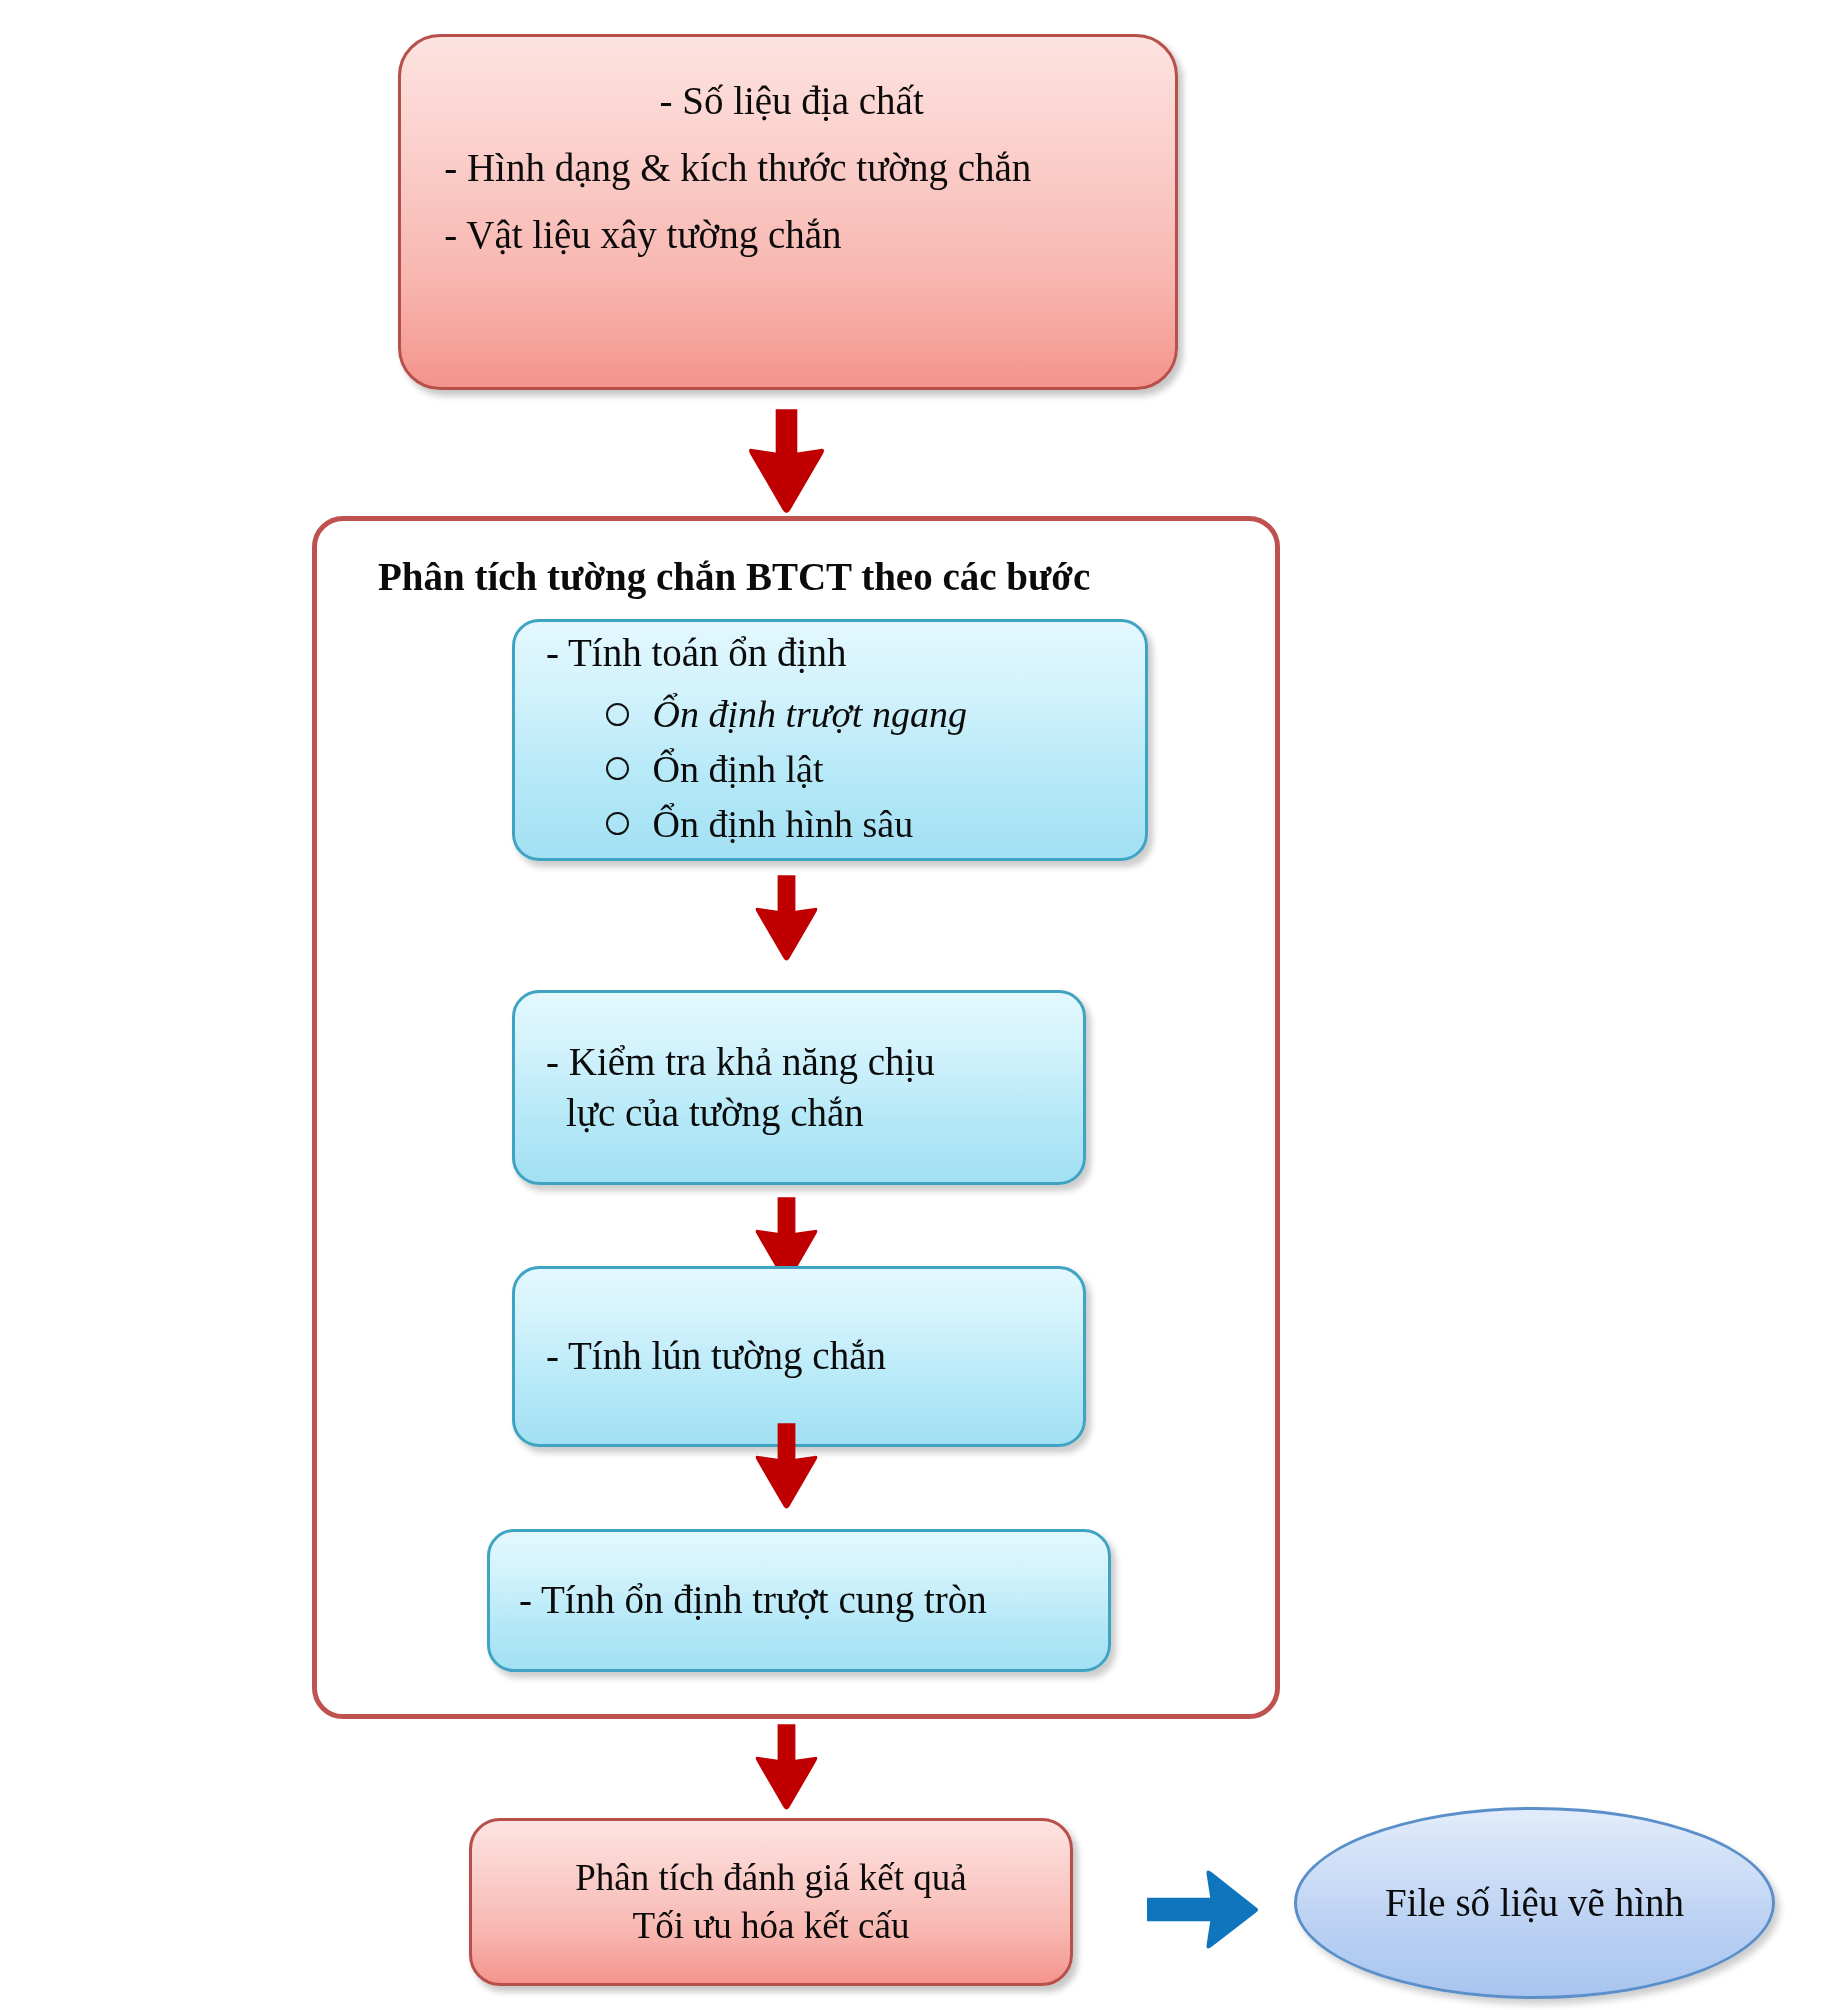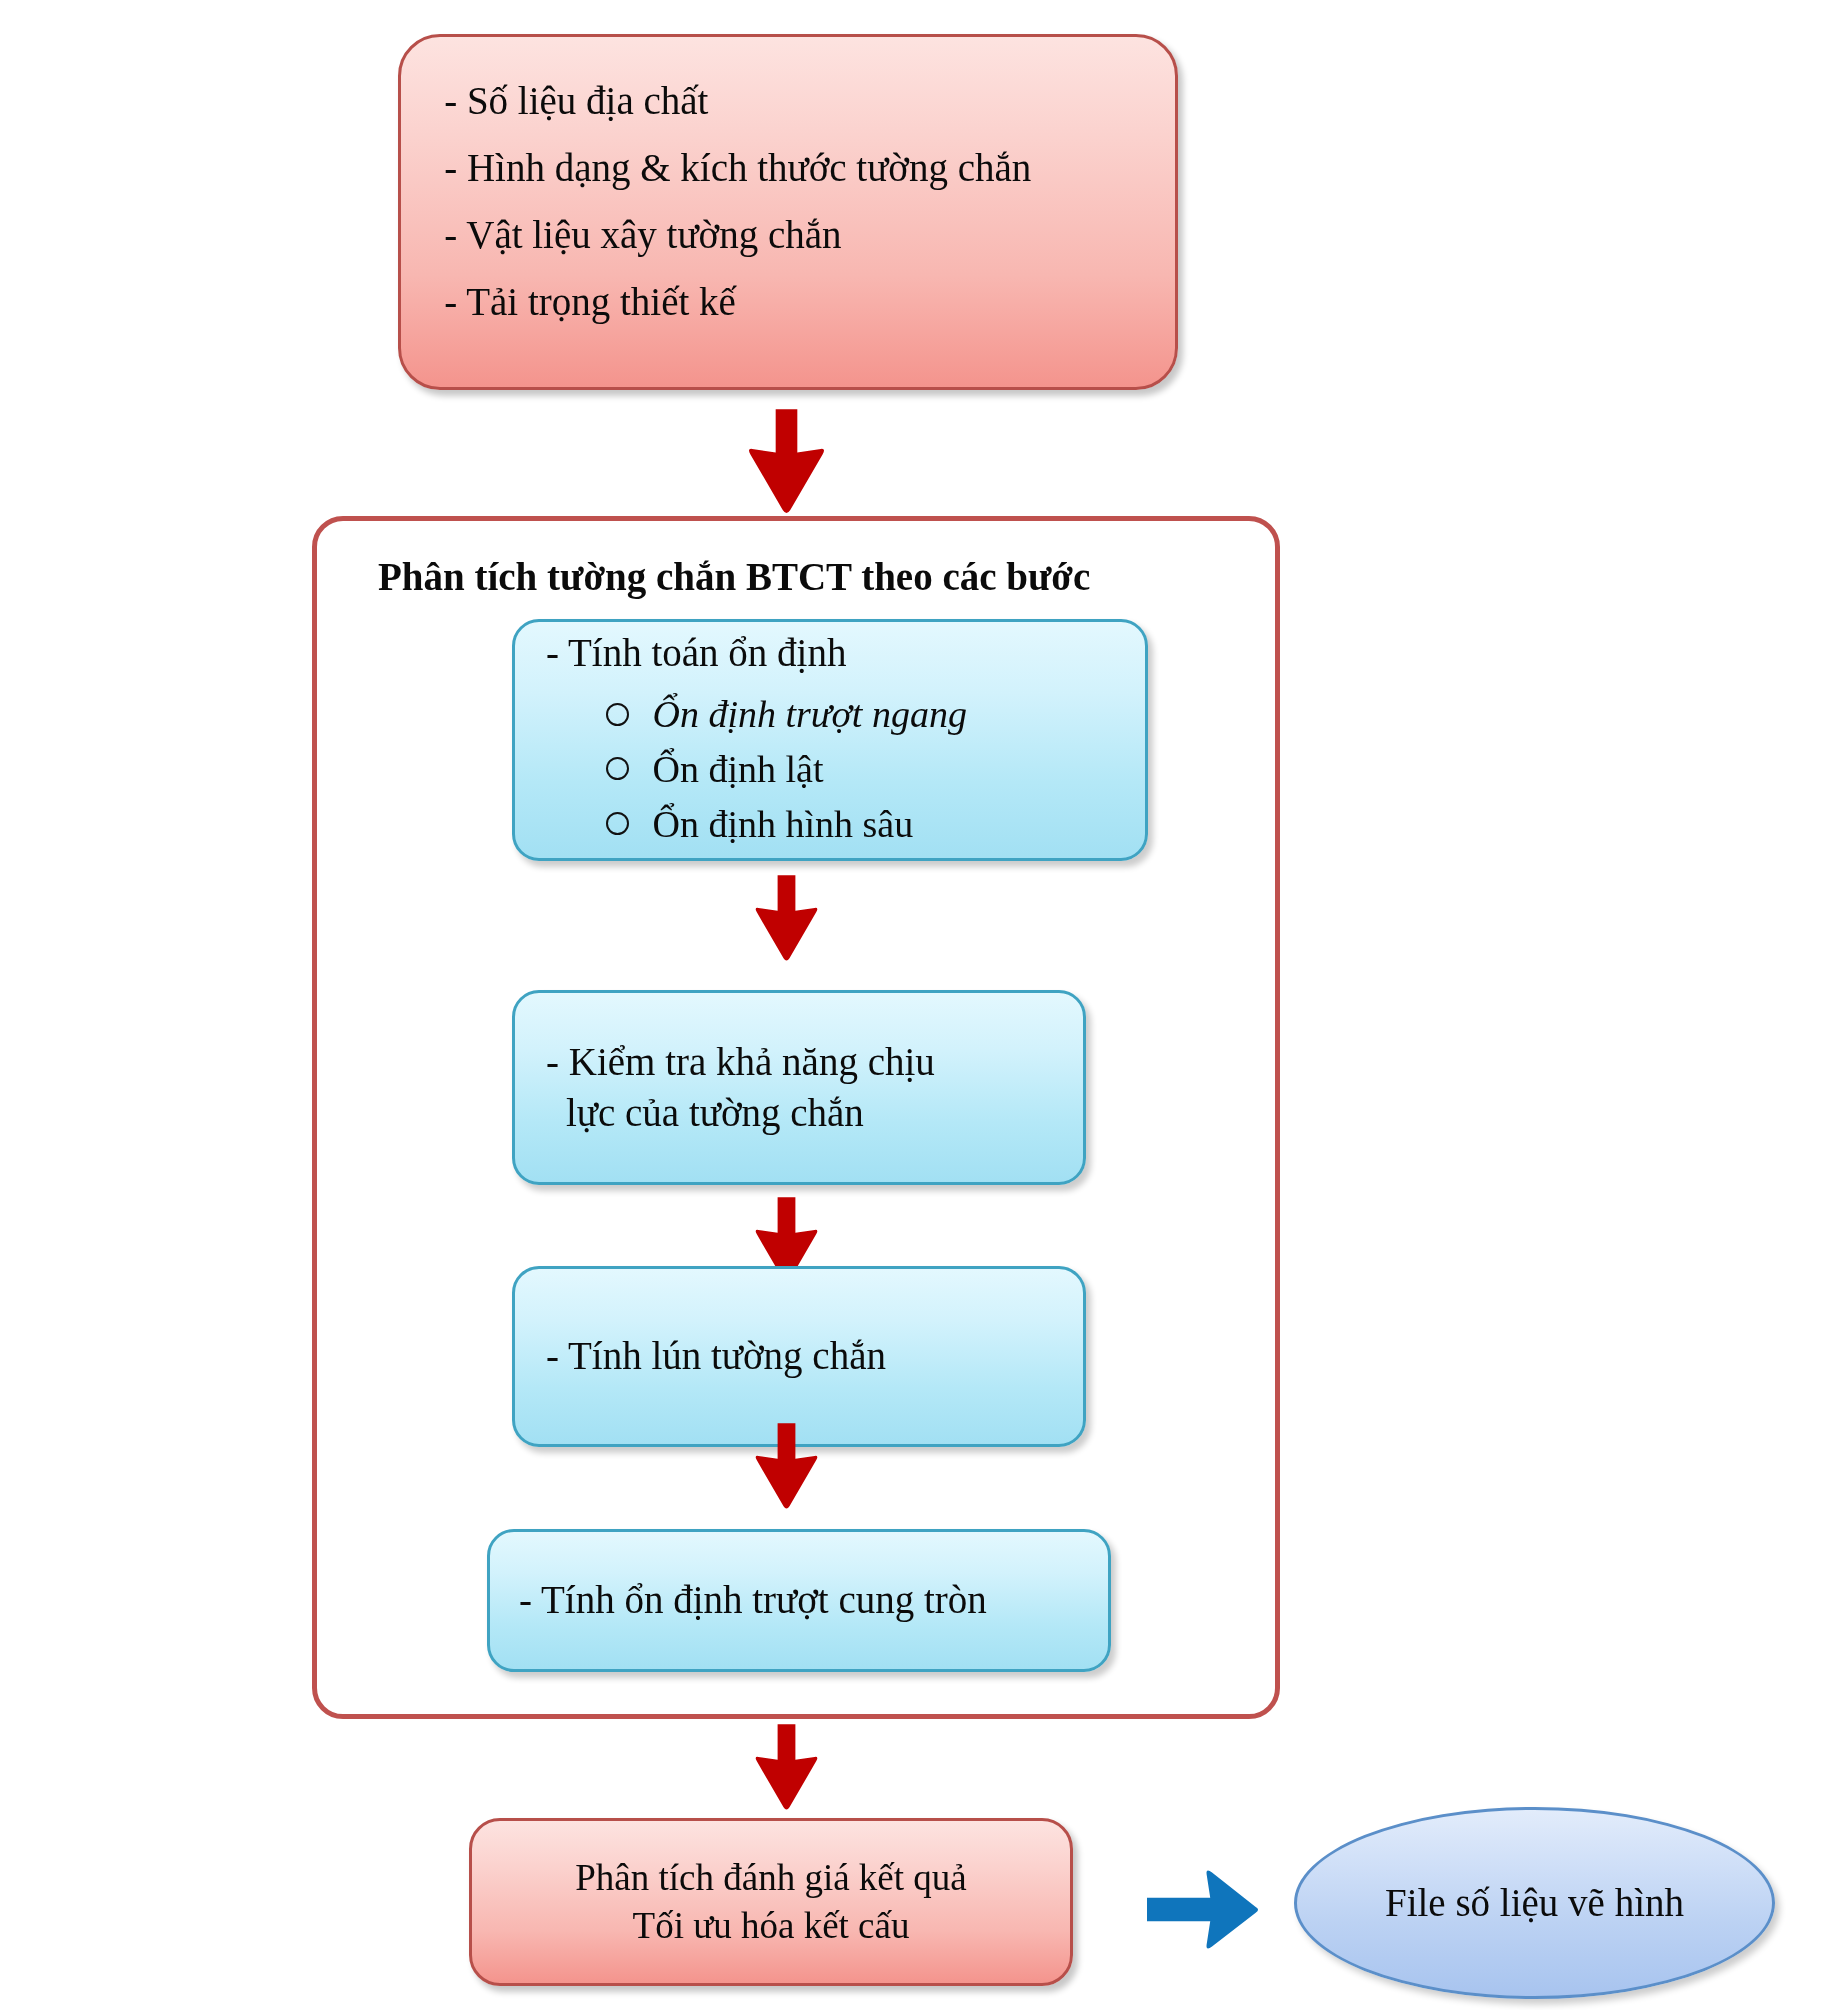--- a/index.html
+++ b/index.html
@@ -102,24 +102,23 @@
   }
   .arrow-right {
     position: absolute;
     overflow: visible;
   }
 </style>
 </head>
 <body>
 
 <div class="node pink-box" style="left:398px; top:34px; width:780px; height:356px; padding:31px 36px 27px 36px; justify-content:flex-start;">
-  <div class="txt t-item left" style="margin:8.1px 0 8.1px 7.2px;">- Số liệu địa chất</div>
+  <div class="txt t-item left" style="margin:8.1px 0 8.1px 7.2px;text-align:center;">- Số liệu địa chất</div>
   <div class="txt t-item left" style="margin:8.1px 0 8.1px 7.2px;">- Hình dạng &amp; kích thước tường chắn</div>
   <div class="txt t-item left" style="margin:8.1px 0 8.1px 7.2px;">- Vật liệu xây tường chắn</div>
-  <div class="txt t-item left" style="margin:8.1px 0 3.6px 7.2px;">- Tải trọng thiết kế</div>
 </div>
 
 <svg class="arrow-down" style="left:736px; top:409px;" width="101" height="107" viewBox="0 0 112 118">
   <g>
     <path d="M44,0 L68,0 L68,48 L94,44 Q100,43 96,50 L60,112 Q56,118 52,112 L16,50 Q12,43 18,44 L44,48 Z" fill="#c00000"></path>
   </g>
 </svg>
 
 <div class="red-container" style="left:312px; top:516px; width:968px; height:1203px;"></div>
 

